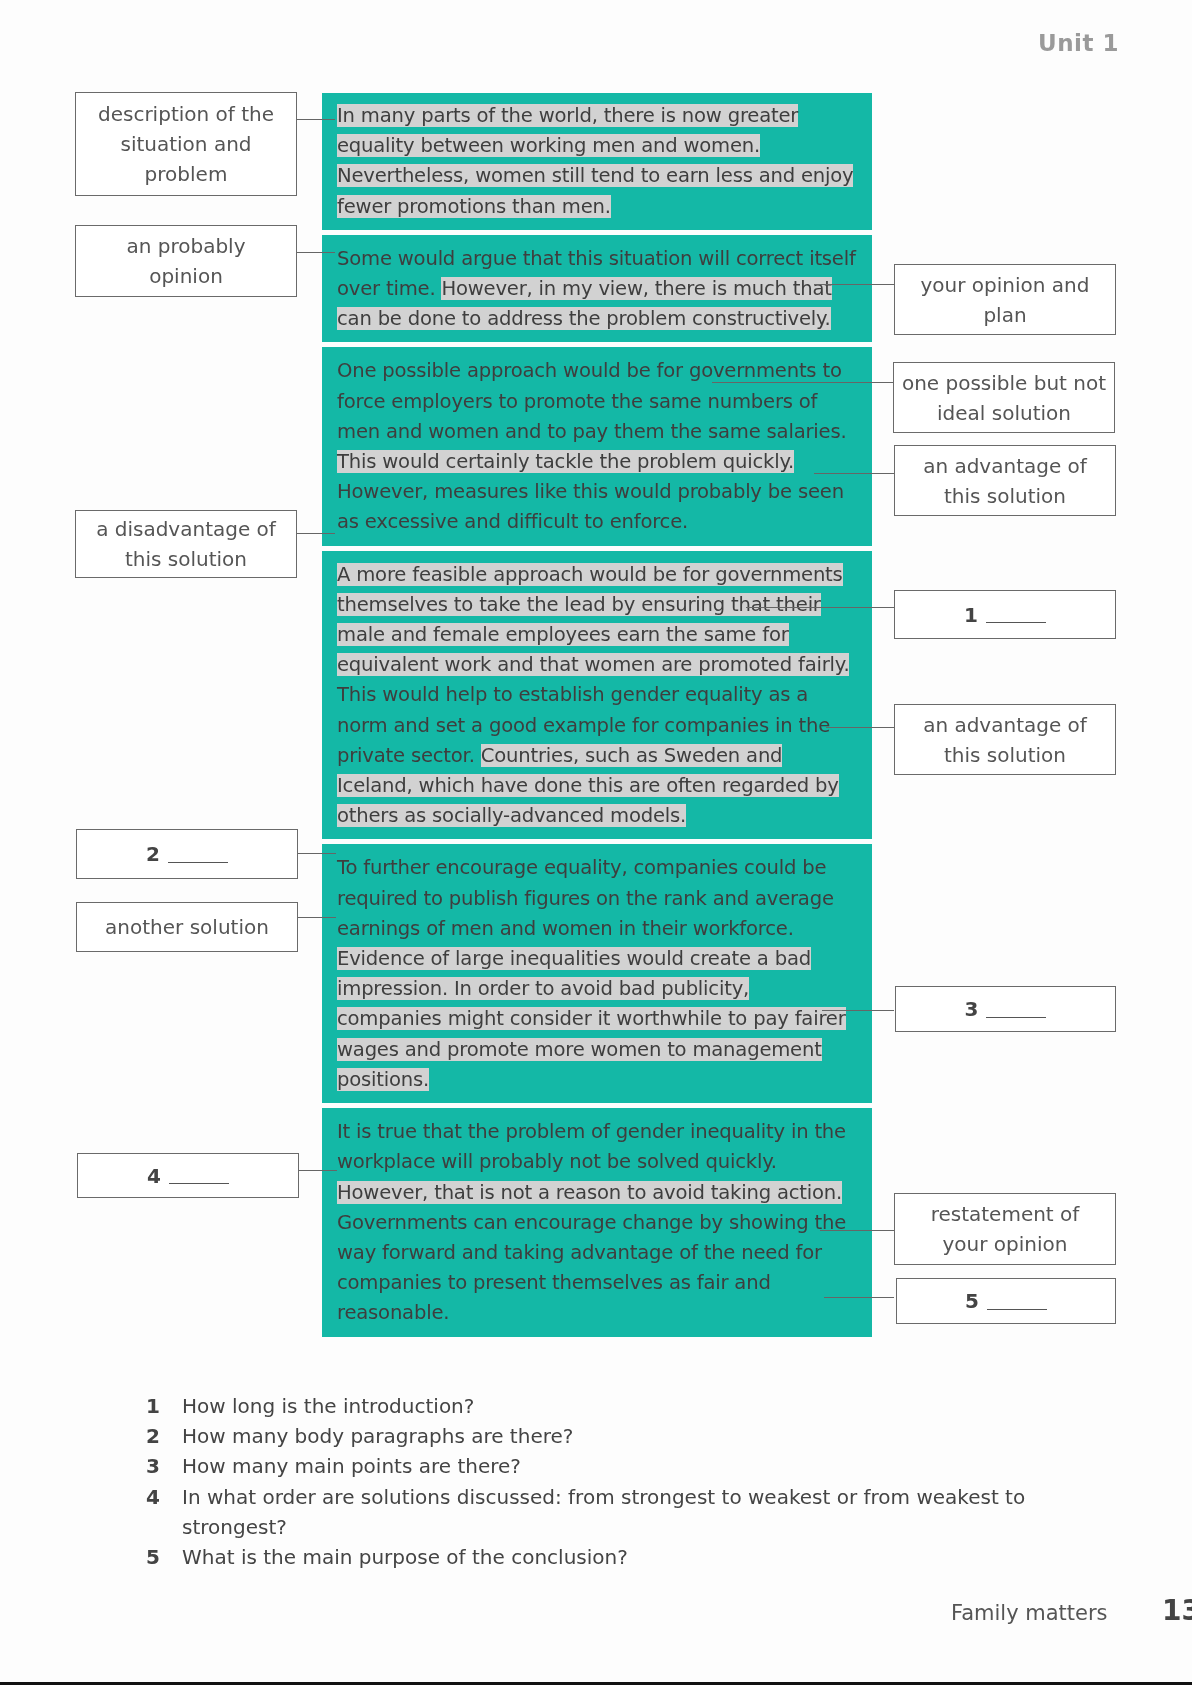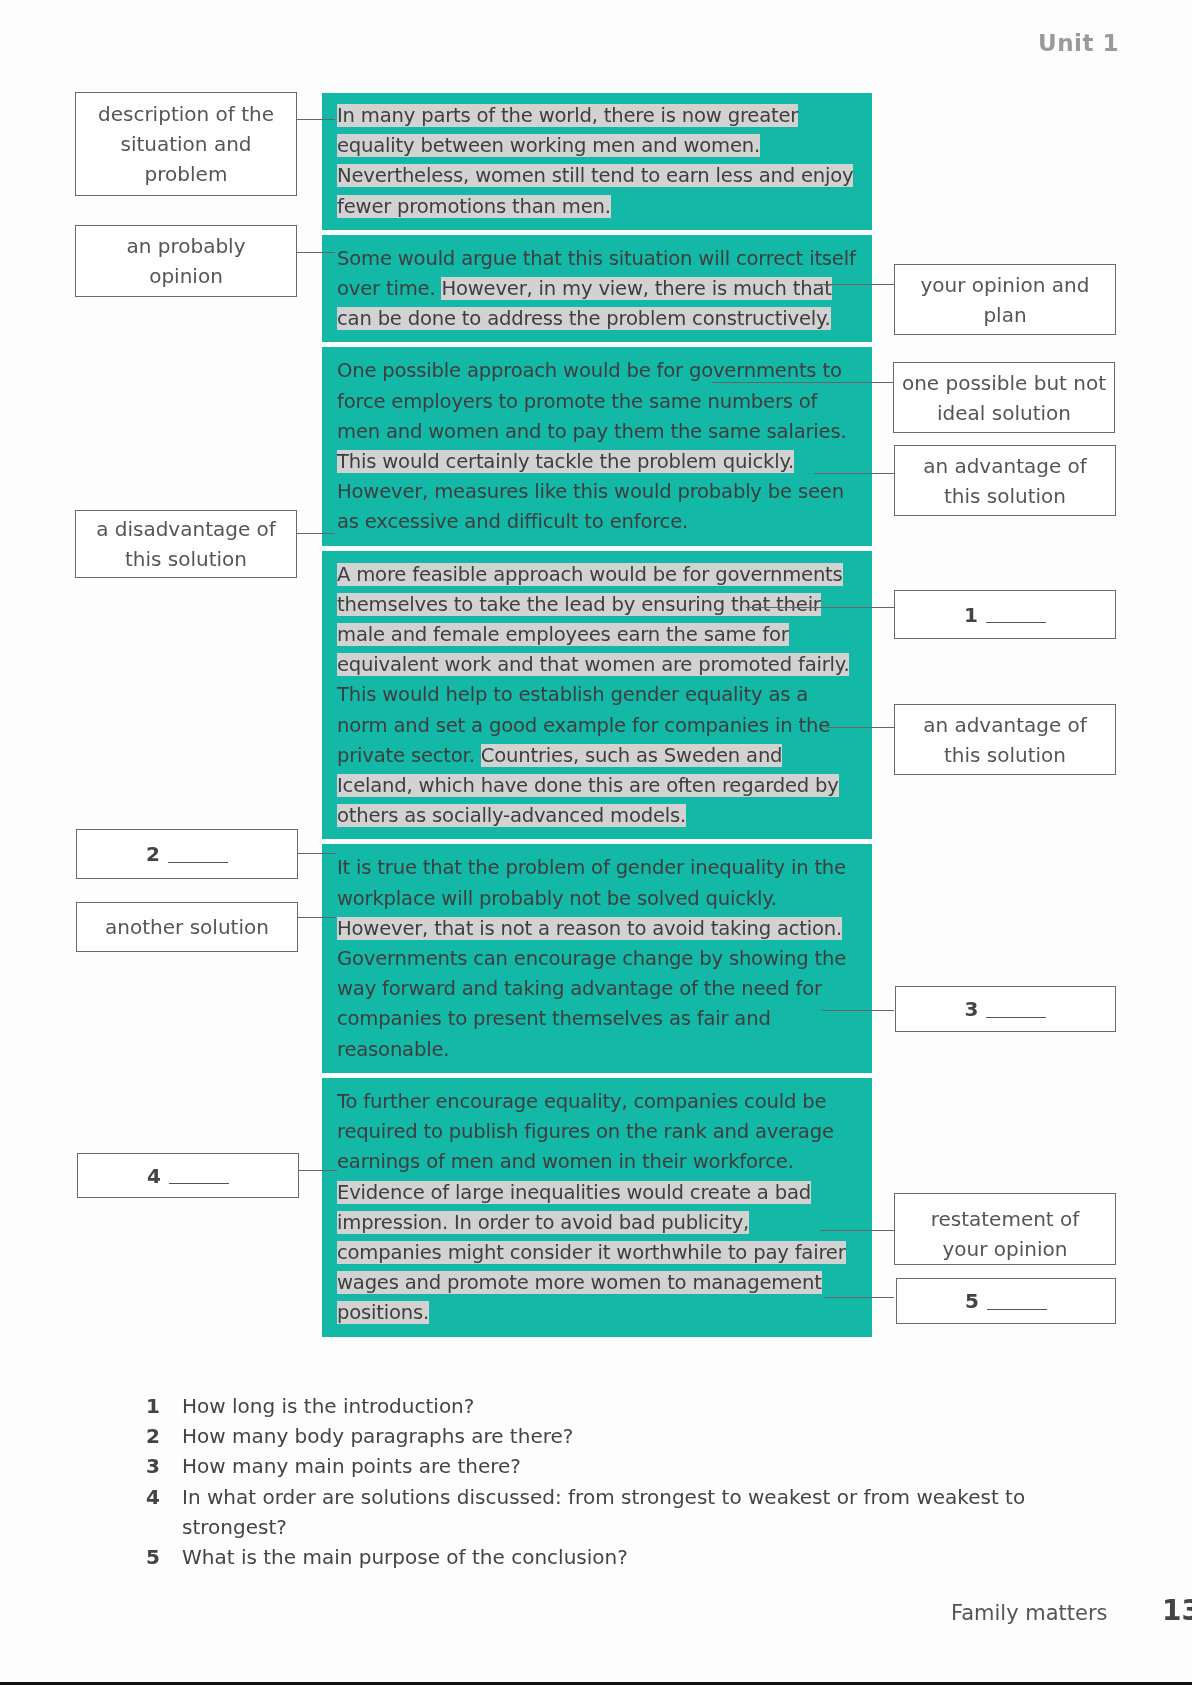--- a/index.html
+++ b/index.html
@@ -65,24 +65,24 @@
   <div class="para">
     <span>Some would argue that this situation will correct itself over time. </span><span class="hl">However, in my view, there is much that can be done to address the problem constructively.</span>
   </div>
   <div class="para">
     <span>One possible approach would be for governments to force employers to promote the same numbers of men and women and to pay them the same salaries. </span><span class="hl">This would certainly tackle the problem quickly.</span><span> However, measures like this would probably be seen as excessive and difficult to enforce.</span>
   </div>
   <div class="para">
     <span class="hl">A more feasible approach would be for governments themselves to take the lead by ensuring that their male and female employees earn the same for equivalent work and that women are promoted fairly.</span><span> This would help to establish gender equality as a norm and set a good example for companies in the private sector. </span><span class="hl">Countries, such as Sweden and Iceland, which have done this are often regarded by others as socially-advanced models.</span>
   </div>
   <div class="para">
-    <span>It is true that the problem of gender inequality in the workplace will probably not be solved quickly. </span><span class="hl">However, that is not a reason to avoid taking action.</span><span> Governments can encourage change by showing the way forward and taking advantage of the need for companies to present themselves as fair and reasonable.</span>
+    <span>To further encourage equality, companies could be required to publish figures on the rank and average earnings of men and women in their workforce. </span><span class="hl">Evidence of large inequalities would create a bad impression. In order to avoid bad publicity, companies might consider it worthwhile to pay fairer wages and promote more women to management positions.</span>
   </div>
   <div class="para">
-    <span>To further encourage equality, companies could be required to publish figures on the rank and average earnings of men and women in their workforce. </span><span class="hl">Evidence of large inequalities would create a bad impression. In order to avoid bad publicity, companies might consider it worthwhile to pay fairer wages and promote more women to management positions.</span>
+    <span>It is true that the problem of gender inequality in the workplace will probably not be solved quickly. </span><span class="hl">However, that is not a reason to avoid taking action.</span><span> Governments can encourage change by showing the way forward and taking advantage of the need for companies to present themselves as fair and reasonable.</span>
   </div>
 </div>
 
 <div class="label-box" style="left:75px; top:92px; width:222px; height:104px; padding:0 14px;">
   <span>description of the situation and problem</span>
 </div>
 <div class="connector" style="left:297px; top:119px; width:38px;"></div>
 
 <div class="label-box" style="left:75px; top:225px; width:222px; height:72px; padding:0 30px;">
   <span>an probably opinion</span>
@@ -137,21 +137,21 @@
   <span>an advantage of this solution</span>
 </div>
 
 <div class="connector" style="left:822px; top:1010px; width:72px;"></div>
 <div class="label-box" style="left:895px; top:986px; width:221px; height:46px;">
   <span class="num">3</span>
     <span class="blank"></span>
 </div>
 
 <div class="connector" style="left:820px; top:1230px; width:74px;"></div>
-<div class="label-box" style="left:894px; top:1193px; width:222px; height:72px; padding:0 18px;align-items:flex-end;">
+<div class="label-box" style="left:894px; top:1193px; width:222px; height:72px; padding:0 18px;">
   <span>restatement of your opinion</span>
 </div>
 
 <div class="connector" style="left:824px; top:1297px; width:70px;"></div>
 <div class="label-box" style="left:896px; top:1278px; width:220px; height:46px;">
   <span class="num">5</span>
     <span class="blank"></span>
 </div>
 
 <div class="questions">

